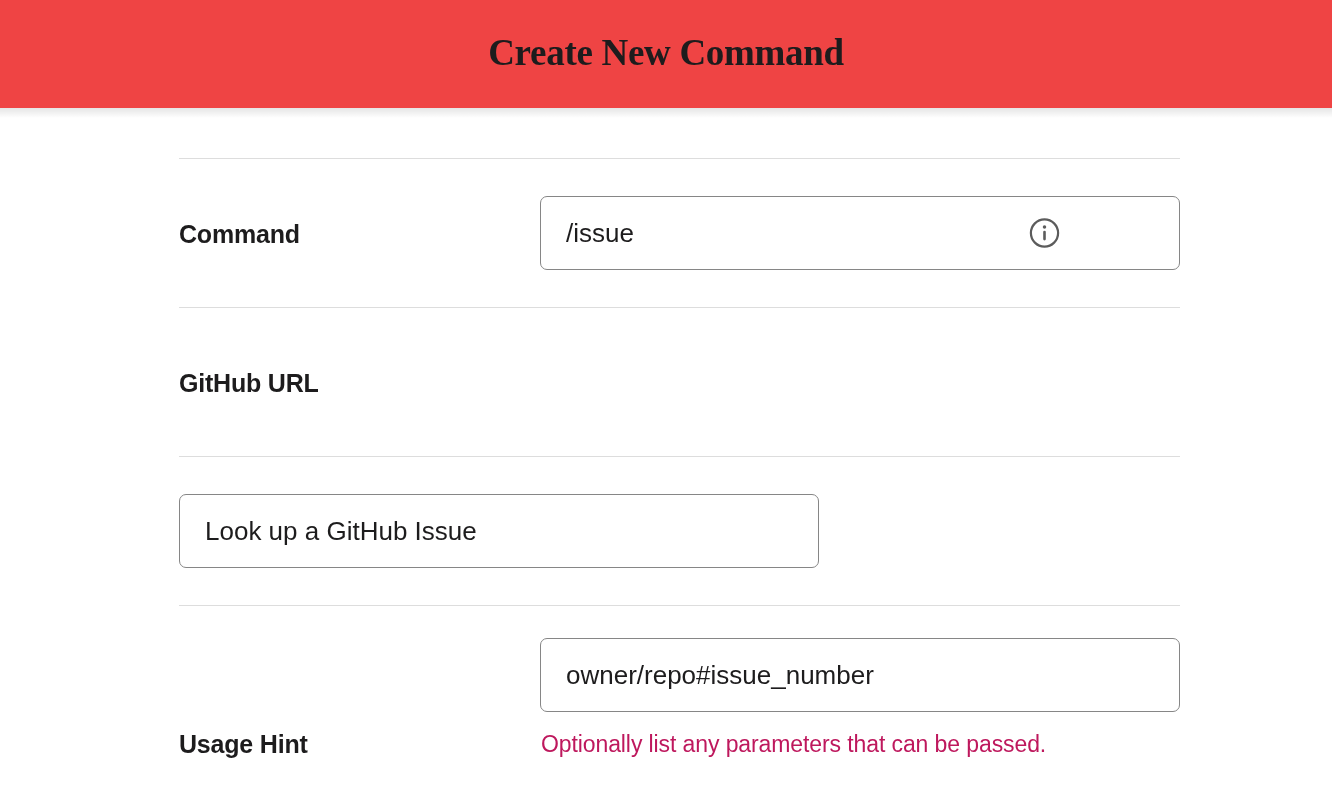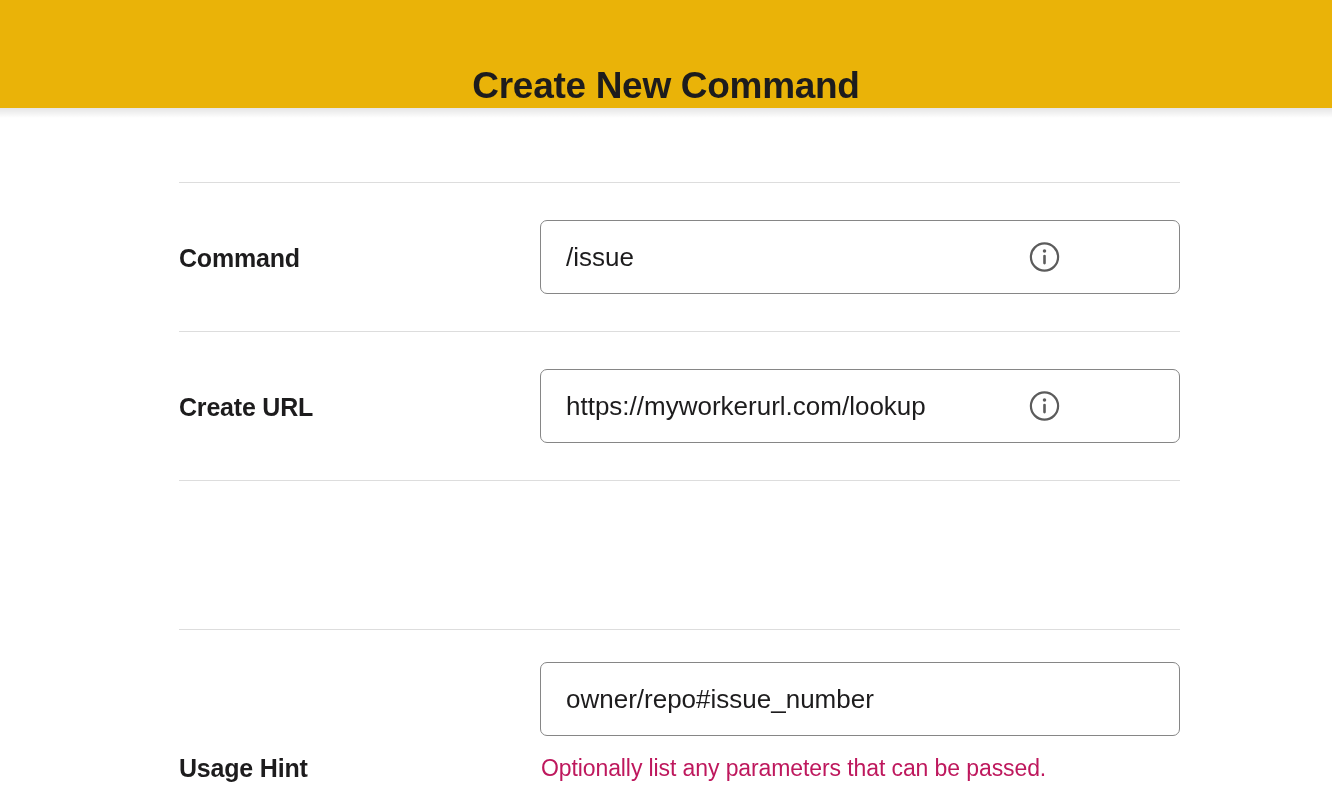--- a/index.html
+++ b/index.html
@@ -14,24 +14,25 @@
     background: #ffffff;
     font-family: "Liberation Sans", sans-serif;
     -webkit-font-smoothing: antialiased;
     overflow: hidden;
   }
 
   
   .page-header {
     position: relative;
     height: 108px;
-    background: #eab308;
+    background: #ef4444;
     display: flex;
-    align-items: flex-end;
+    align-items: center;
     justify-content: center;
+    font-family: Liberation Serif, serif;
   }
   .page-header::after {
     content: "";
     position: absolute;
     left: 0;
     right: 0;
     bottom: -10px;
     height: 10px;
     background: linear-gradient(to bottom, rgba(0,0,0,0.10), rgba(0,0,0,0));
     pointer-events: none;
@@ -41,21 +42,21 @@
     font-weight: bold;
     color: #1d1c1d;
     letter-spacing: -0.3px;
     line-height: 1;
     margin: 0;
     padding-bottom: 4px;
   }
 
   
   .form-body {
-    padding-top: 74px;
+    padding-top: 50px;
   }
   .form-inner {
     width: 1001px;
     margin-left: 179px;
   }
 
   .divider {
     height: 1px;
     background: #dddddd;
     width: 1001px;
@@ -155,38 +156,31 @@
               <rect x="14.2" y="13.3" width="2.6" height="9.6" rx="1.3" fill="#5c5c5c"></rect>
             </svg>
           </span>
         </div>
       </div>
     </div>
 
     <div class="divider"></div>
 
     <div class="form-row">
-      <div class="field-label">Create URL</div>
-      <div class="field-col">
-        <div class="input-wrap">
-          <input class="text-input" type="text" value="https://myworkerurl.com/lookup" style="">
-          <span class="info-icon">
-            <svg width="31" height="31" viewBox="0 0 31 31" aria-hidden="true">
-              <circle cx="15.5" cy="15.5" r="13.6" fill="none" stroke="#5c5c5c" stroke-width="2.2"></circle>
-              <circle cx="15.5" cy="9.6" r="1.75" fill="#5c5c5c"></circle>
-              <rect x="14.2" y="13.3" width="2.6" height="9.6" rx="1.3" fill="#5c5c5c"></rect>
-            </svg>
-          </span>
-        </div>
-      </div>
+      <div class="field-label">GitHub URL</div>
     </div>
 
     <div class="divider"></div>
 
     <div class="form-row">
+      <div class="field-col">
+        <div class="input-wrap">
+          <input class="text-input" type="text" value="Look up a GitHub Issue" style="">
+        </div>
+      </div>
     </div>
 
     <div class="divider"></div>
 
     <div class="form-row last">
       <div class="field-label" style="padding-top:24px;">Usage Hint</div>
       <div class="field-col">
         <div class="input-wrap">
           <input class="text-input" type="text" value="owner/repo#issue_number" style="">
         </div>

